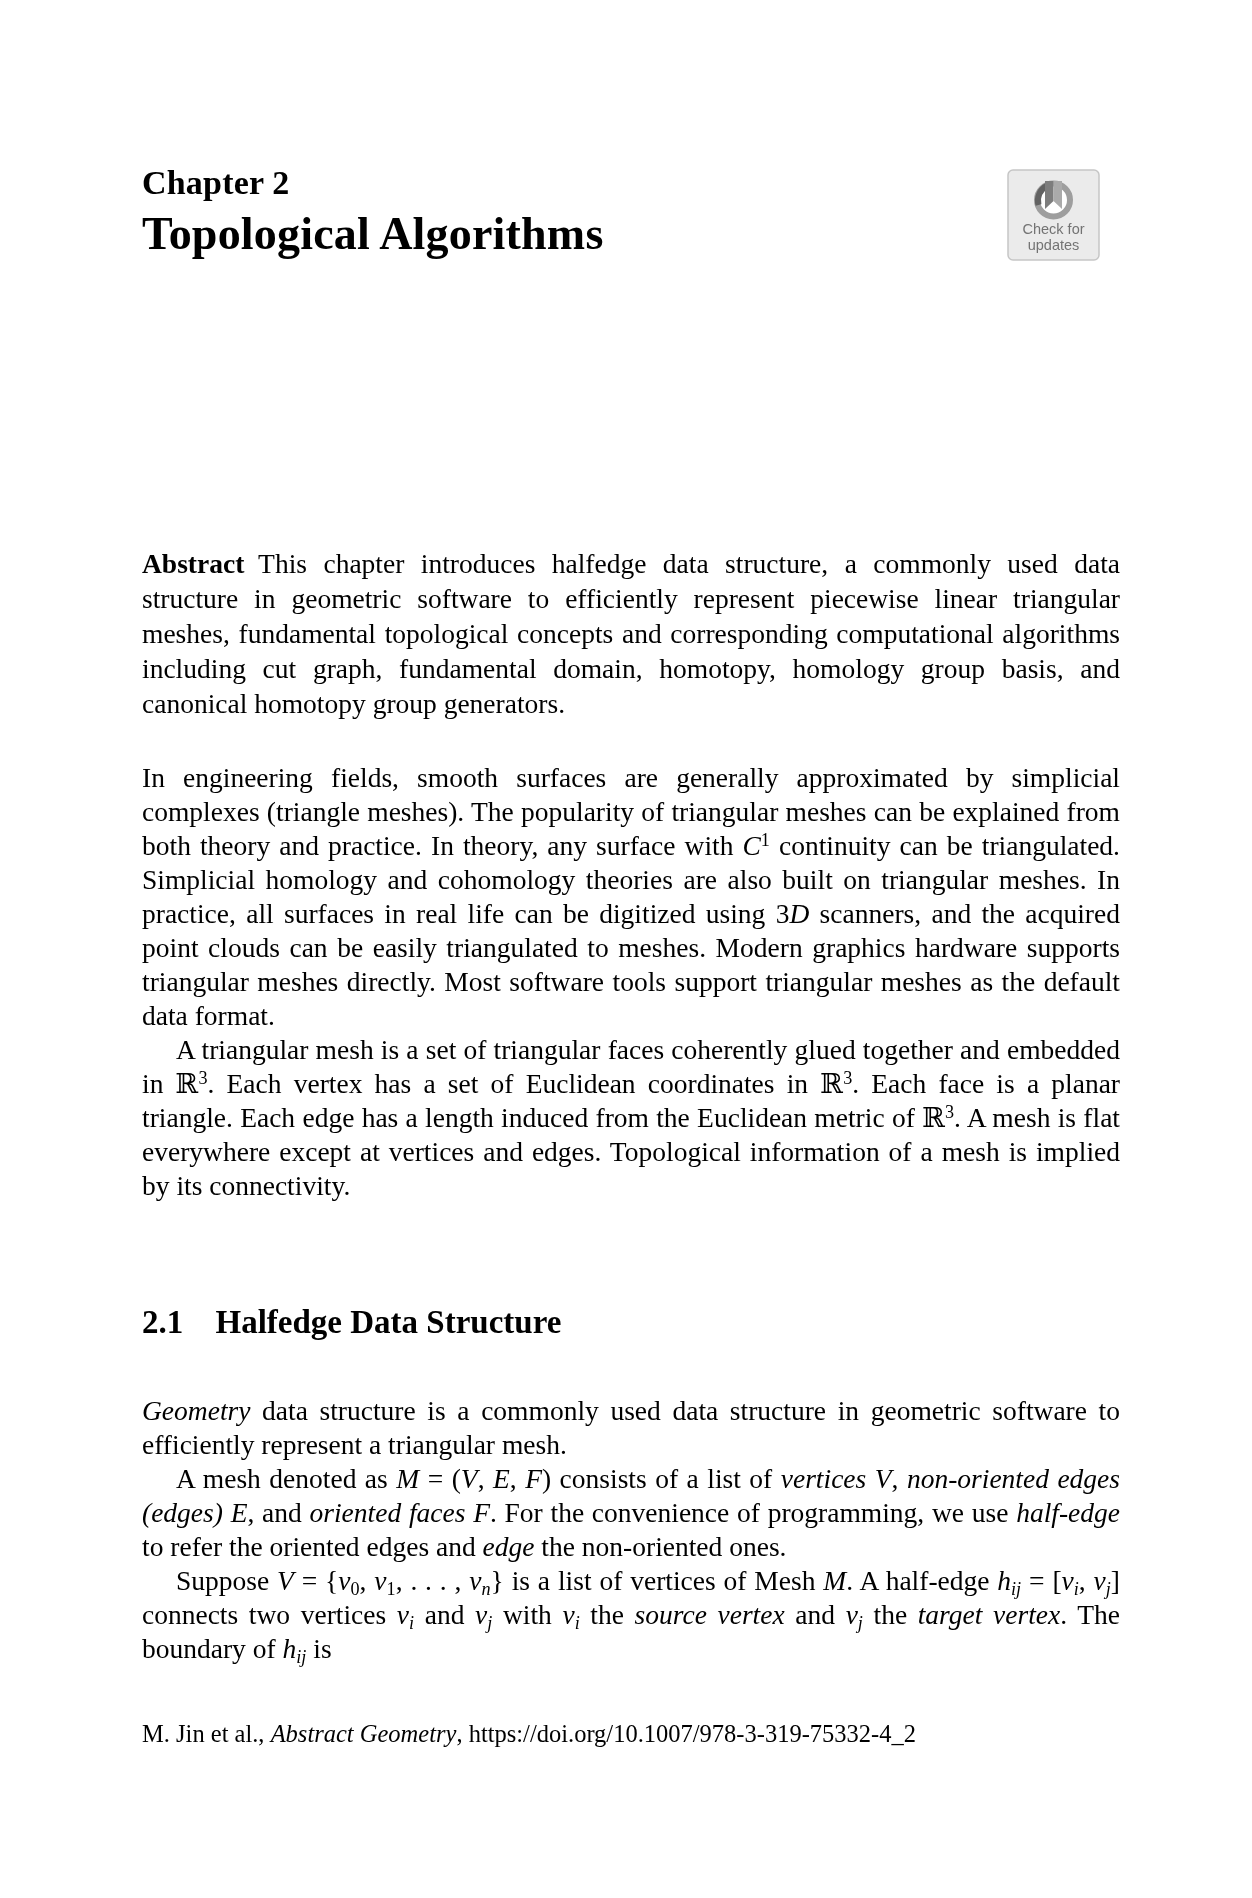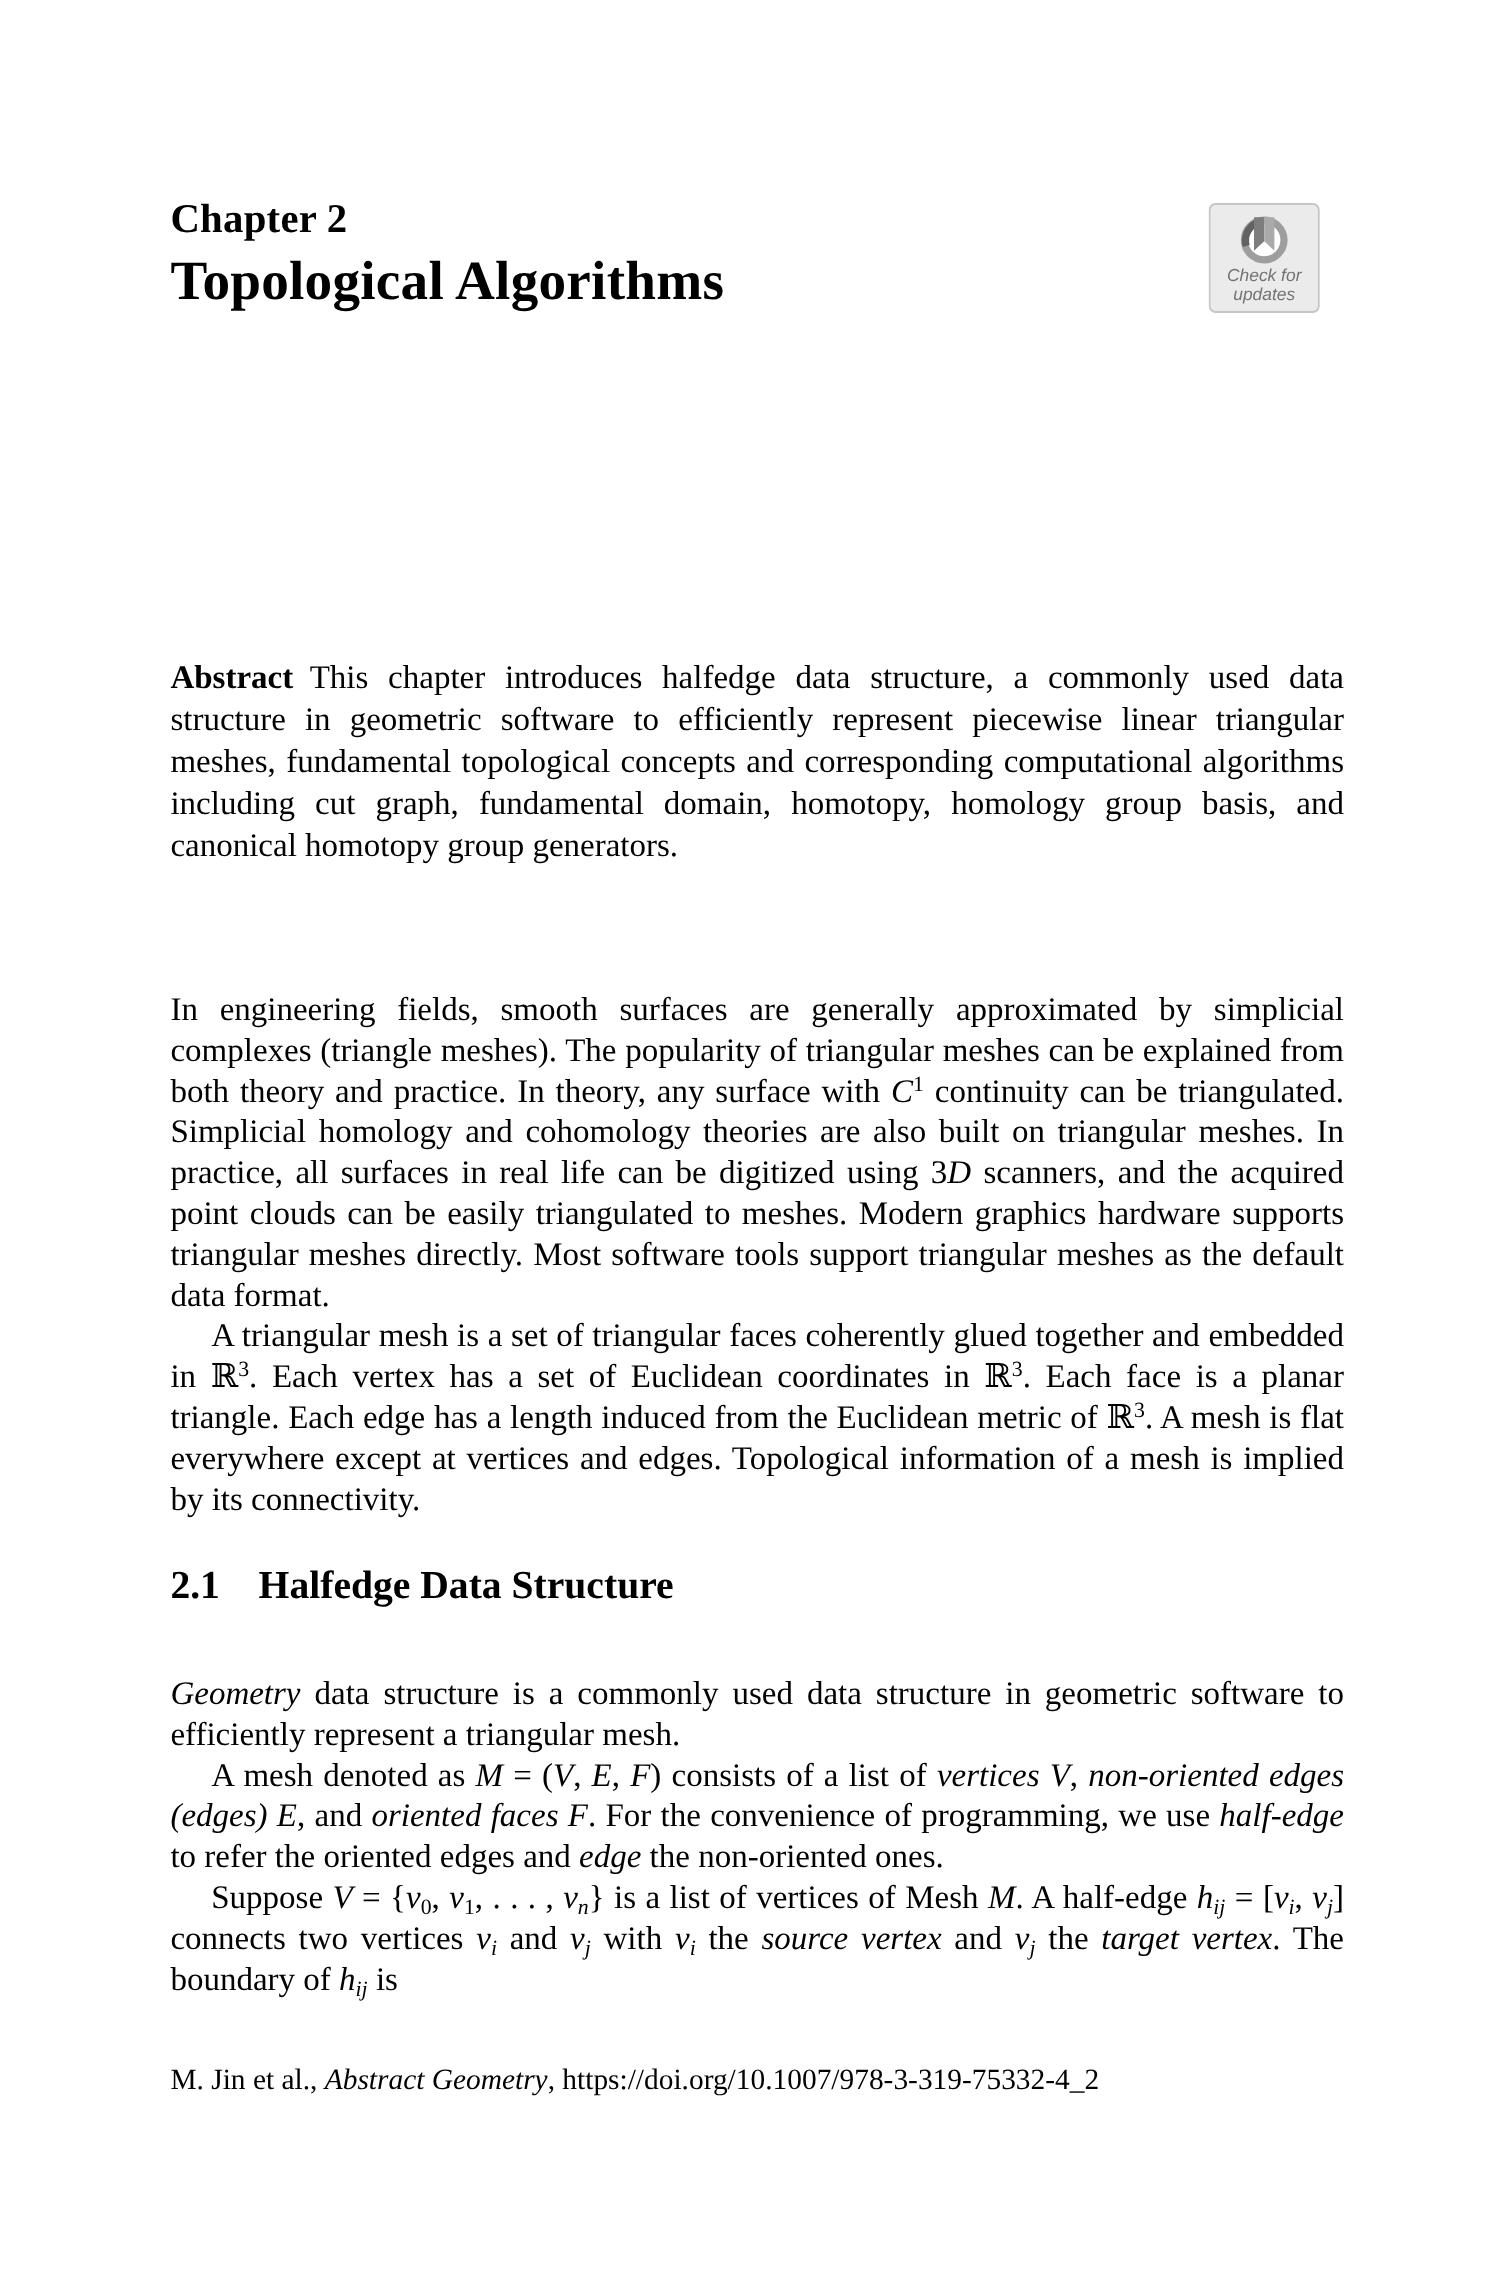--- a/index.html
+++ b/index.html
@@ -39,40 +39,39 @@
   }
 
   
   .badge {
     position: absolute;
     left: 1007px;
     top: 169px;
     width: 93px;
     height: 92px;
     cursor: pointer;
-    font-style: italic;
   }
 
   
   .abstract { top: 546px; }
   .abstract p {
     margin: 0;
     font-size: 27.5px;
     line-height: 35px;
     text-align: justify;
   }
 
   
   .body-text p {
     margin: 0;
     font-size: 27.5px;
     line-height: 34px;
     text-align: justify;
   }
-  .intro-block { top: 824px; }
+  .intro-block { top: 761px; }
   .p-indent { text-indent: 34px; }
 
   
   .section-heading-block { top: 1304px; }
   .section-heading {
     margin: 0;
     font-size: 33px;
     font-weight: bold;
     line-height: 1.1;
   }

